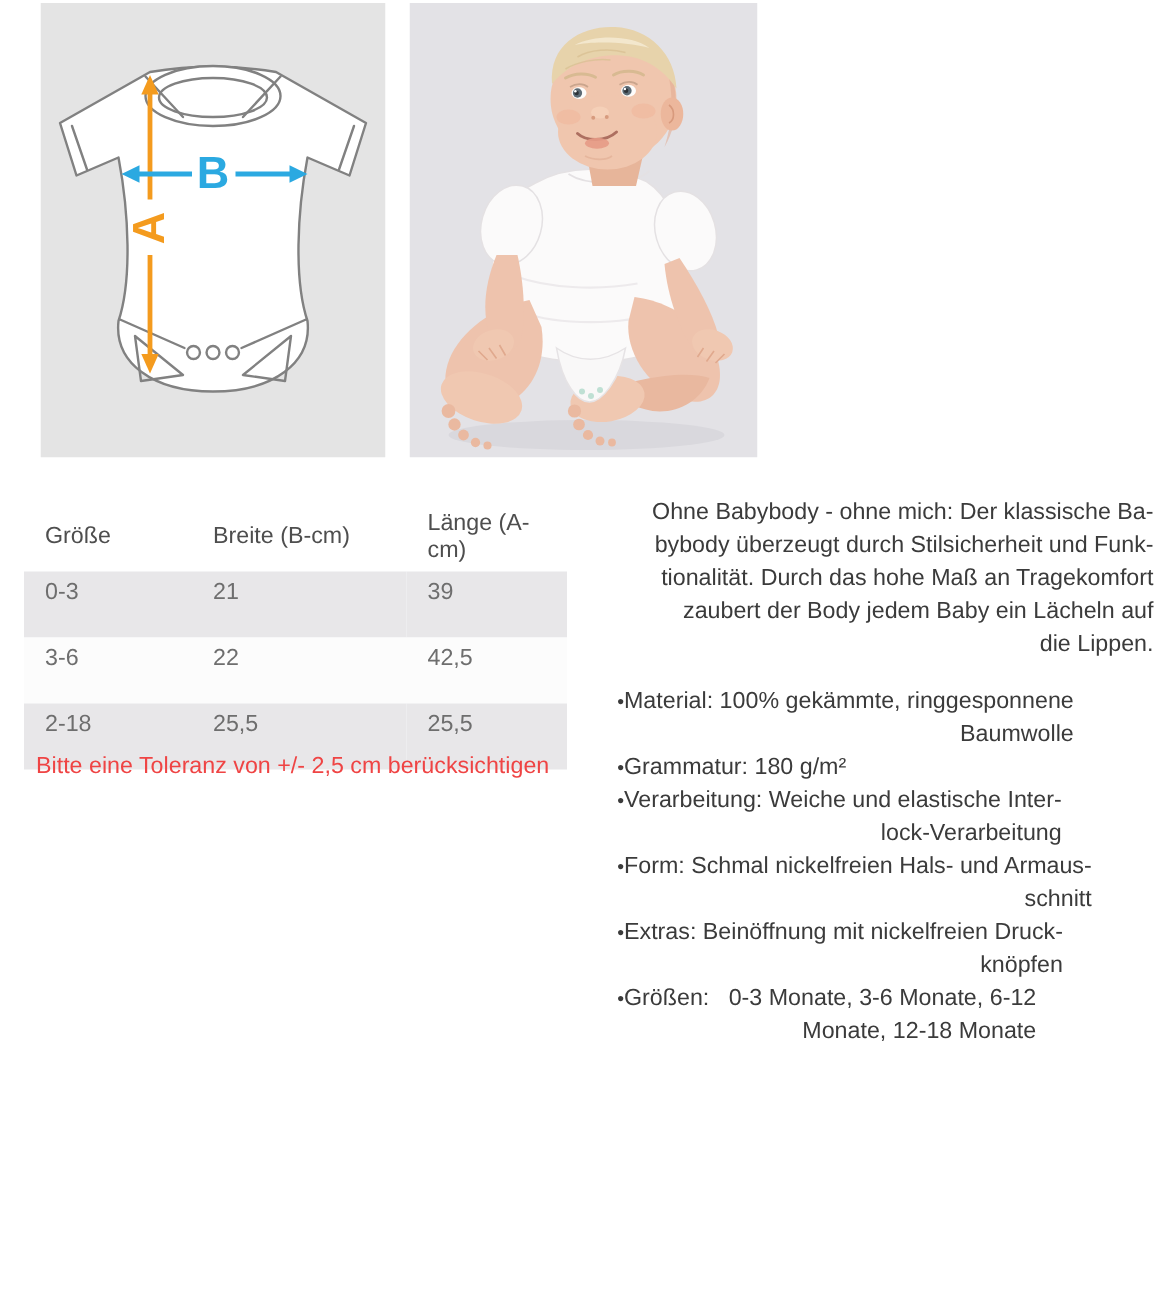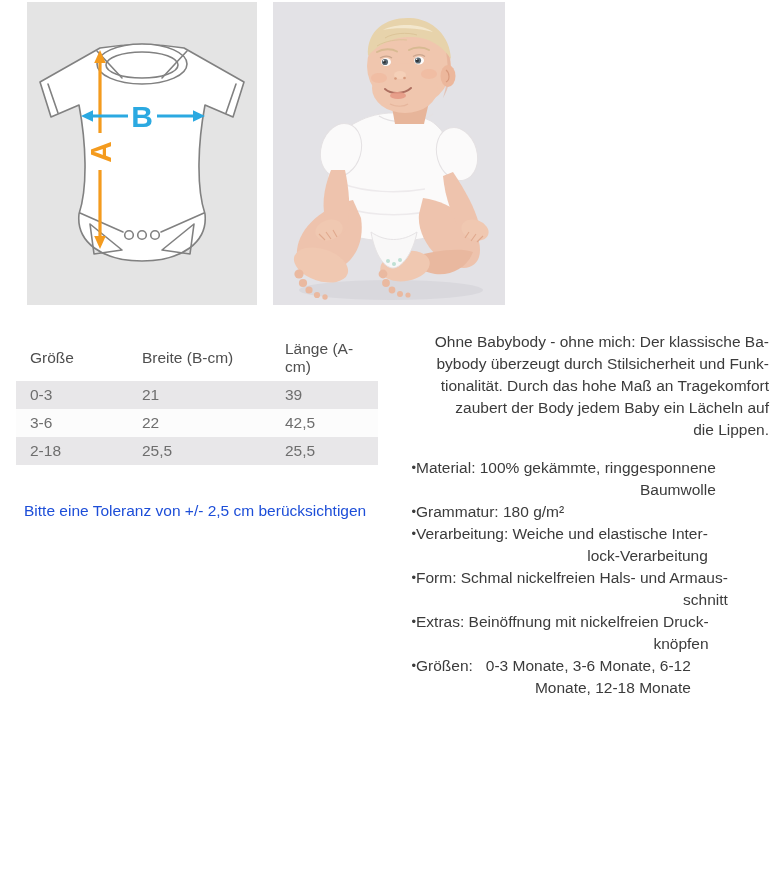--- a/index.html
+++ b/index.html
@@ -16,26 +16,26 @@
 
   
   .size-chart-wrap{position:absolute;left:16px;top:336px;width:362px;}
   table.size-chart{border-collapse:collapse;width:362px;table-layout:fixed;}
   table.size-chart col.c1{width:112px;}
   table.size-chart col.c2{width:143px;}
   table.size-chart col.c3{width:107px;}
   table.size-chart th{font-weight:400;color:#4e4e4e;font-size:15.5px;text-align:left;
       padding:4px 0 5px 14px;height:18px;background:#ffffff;}
   table.size-chart td{color:#6e6e6e;font-size:15.5px;text-align:left;
-      padding:4px 0 4px 14px;height:20px;}
+      padding:4px 0 20px 14px;height:20px;}
   table.size-chart tbody tr:nth-child(odd){background:#e8e7e9;}
   table.size-chart tbody tr:nth-child(even){background:#fcfcfc;}
 
   .tolerance{position:absolute;left:24px;top:500px;width:390px;margin:0;
-      color:#1d4ed8;font-size:15.5px;line-height:22px;}
+      color:#ef4444;font-size:15.5px;line-height:22px;}
 
   
   .description{position:absolute;left:403px;top:331px;width:366px;color:#3b3b3b;
       font-size:15.5px;line-height:22px;text-align:right;}
   .description .intro{margin:0 0 16px 0;white-space:pre-wrap;}
   ul.features{list-style:none;margin:0;padding:0;}
   ul.features li{display:flex;align-items:flex-start;margin:0;}
   ul.features .dot{flex:0 0 13px;font-size:13px;line-height:22px;color:#3b3b3b;
       padding-left:2px;box-sizing:border-box;}
   ul.features .txt{white-space:pre-wrap;line-height:22px;}

